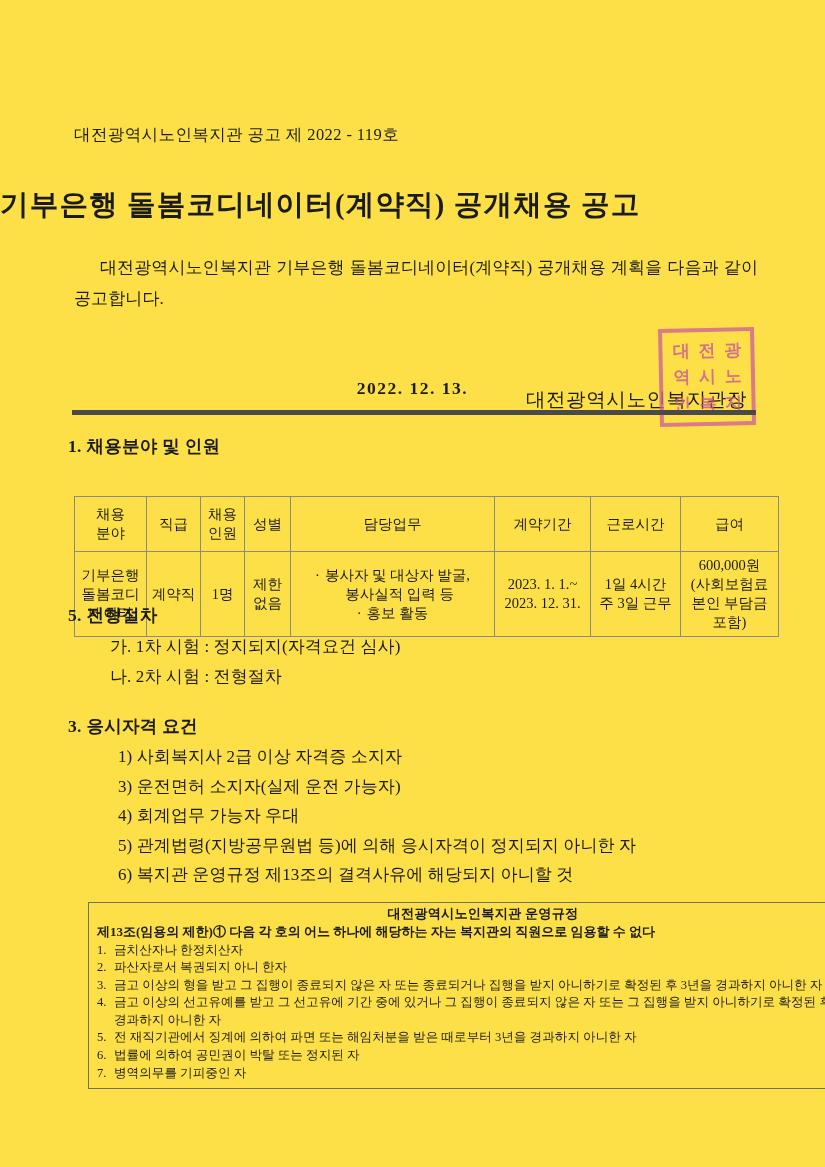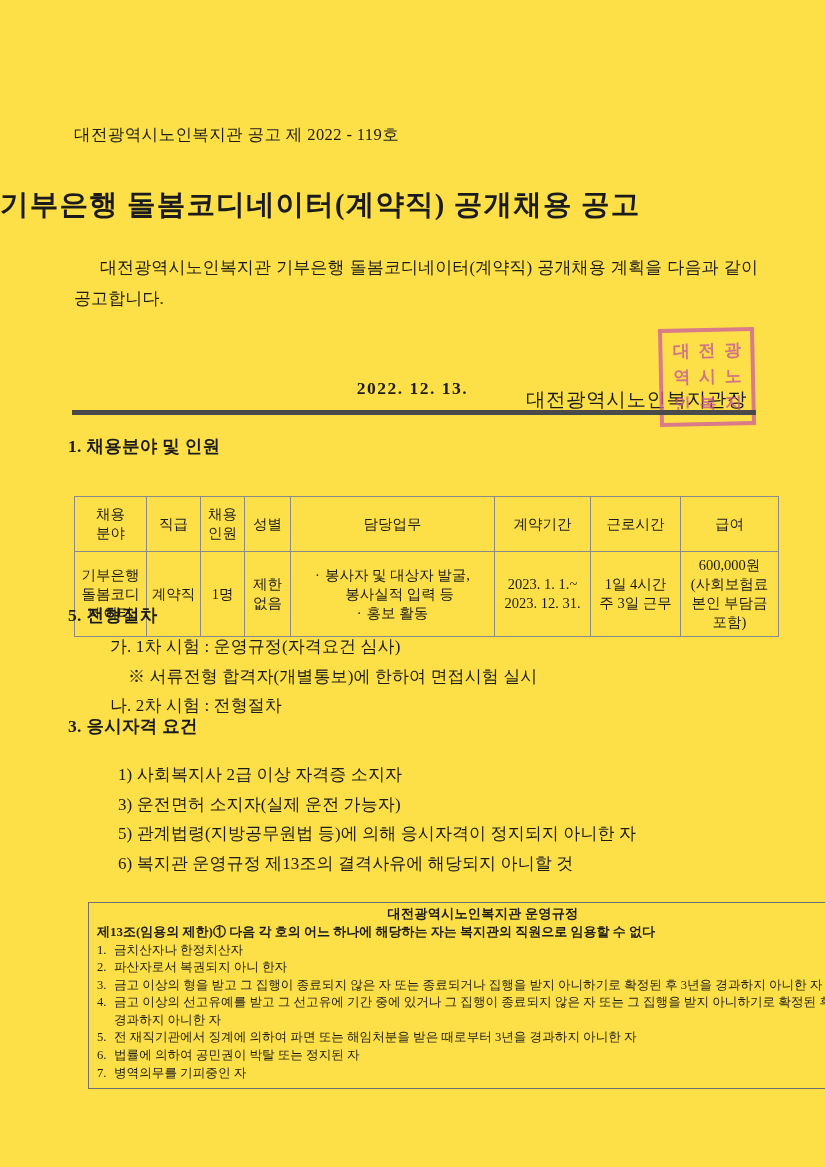--- a/index.html
+++ b/index.html
@@ -169,21 +169,21 @@
   .stack-line { display: block; white-space: nowrap; }
 
   
   .list-block {
     position: absolute;
     font-size: 17px;
     line-height: 29.5px;
     letter-spacing: 0.1px;
   }
   #sec2-list { left: 110px; top: 632px; }
-  #sec3-list { left: 118px; top: 760px; }
+  #sec3-list { left: 118px; top: 742px; }
   .list-block .li { display: block; white-space: nowrap; }
   .list-block .li.note { padding-left: 18px; }
 
   
   .reg-box {
     position: absolute;
     left: 88px;
     top: 902px;
     width: 785px;
     border: 1px solid #6f6f6f;
@@ -307,29 +307,29 @@
           <span class="stack-line">(사회보험료</span>
           <span class="stack-line">본인 부담금</span>
           <span class="stack-line">포함)</span>
         </td>
       </tr>
     </tbody>
   </table>
 
   <div class="section-heading" id="sec2-heading">5. 전형절차</div>
   <div class="list-block" id="sec2-list">
-    <span class="li">가. 1차 시험 : 운영규정(자격요건 심사)</span>
-    <span class="li note">※ 서류전형 합격자(개별통보)에 한하여 면접시험 실시</span>
+    <span class="li">가. 1차 시험 : 정지되지(자격요건 심사)</span>
     <span class="li">나. 2차 시험 : 전형절차</span>
   </div>
 
   <div class="section-heading" id="sec3-heading">3. 응시자격 요건</div>
   <div class="list-block" id="sec3-list">
     <span class="li">1) 사회복지사 2급 이상 자격증 소지자</span>
     <span class="li">3) 운전면허 소지자(실제 운전 가능자)</span>
+    <span class="li">4) 회계업무 가능자 우대</span>
     <span class="li">5) 관계법령(지방공무원법 등)에 의해 응시자격이 정지되지 아니한 자</span>
     <span class="li">6) 복지관 운영규정 제13조의 결격사유에 해당되지 아니할 것</span>
   </div>
 
   <div class="reg-box">
     <div class="reg-title">대전광역시노인복지관 운영규정</div>
     <div class="reg-lead">제13조(임용의 제한)① 다음 각 호의 어느 하나에 해당하는 자는 복지관의 직원으로 임용할 수 없다</div>
     <div class="reg-item">
       <span class="reg-num">1.</span>
       <span class="reg-text">금치산자나 한정치산자</span>

